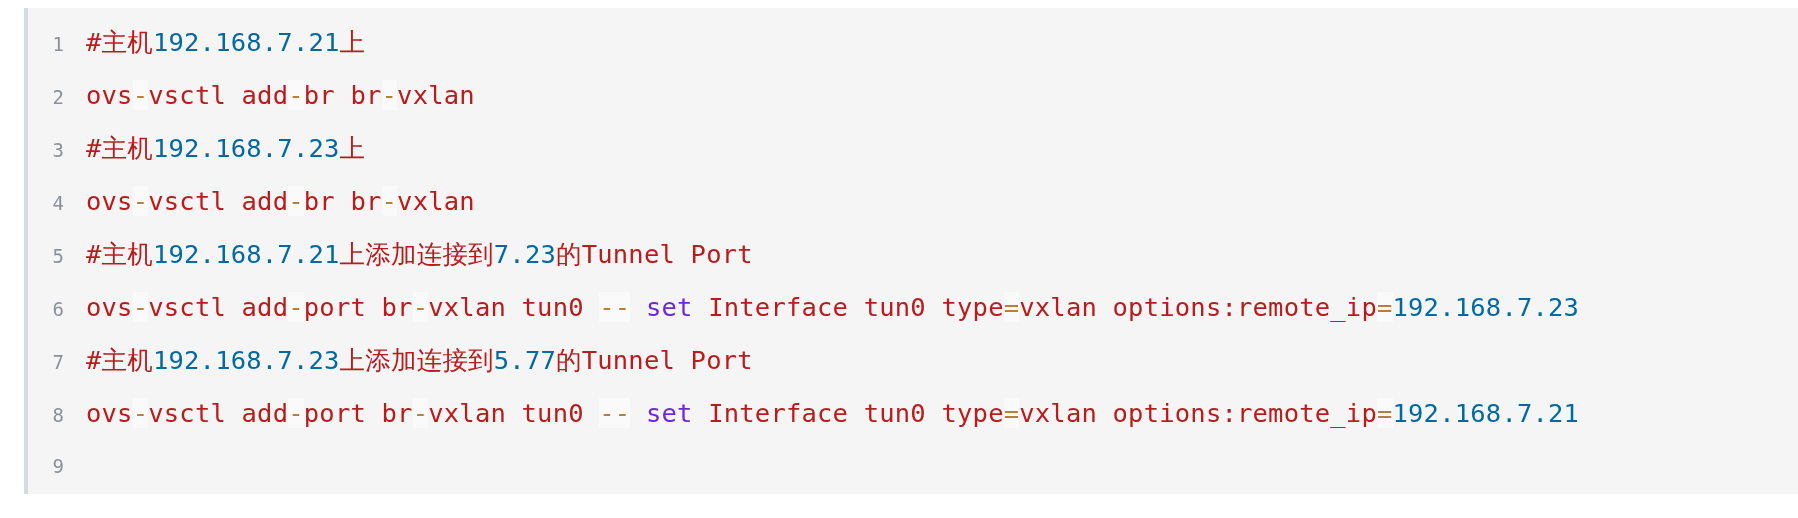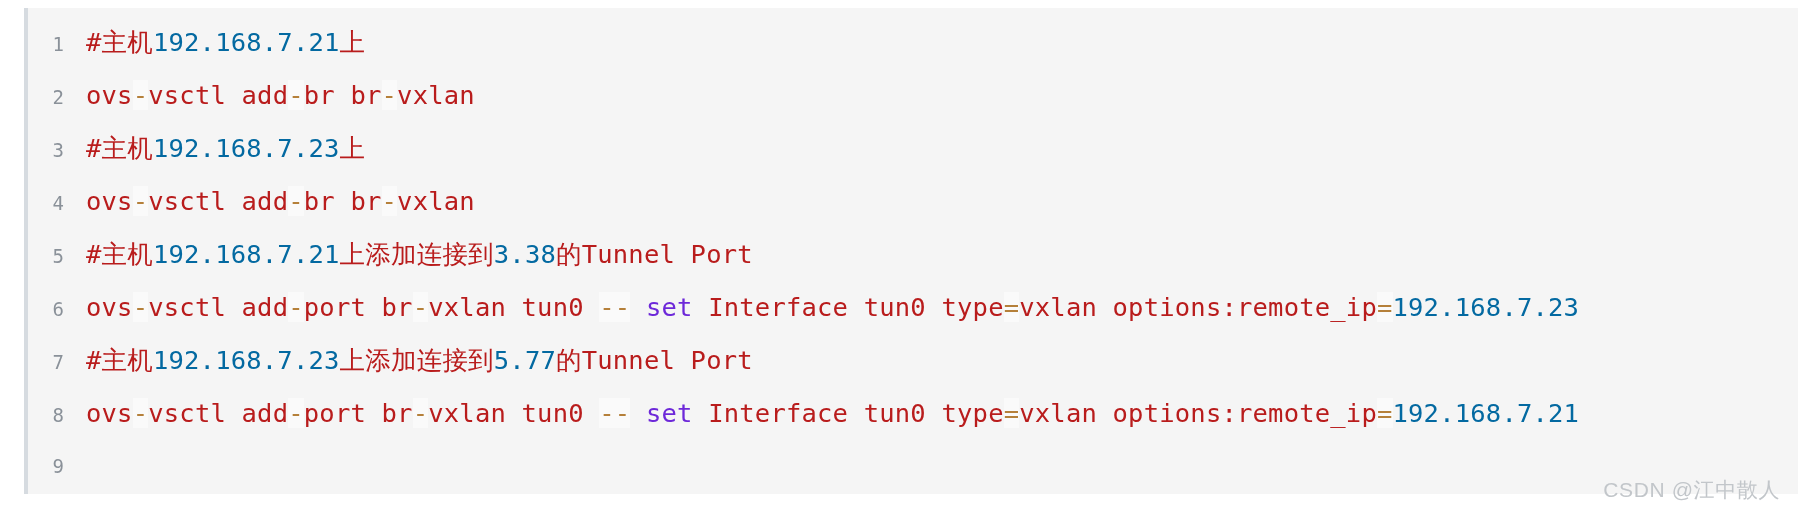--- a/index.html
+++ b/index.html
@@ -90,23 +90,22 @@
 <body>
 
 <div id="page">
 
   <div class="code-block">
     <ul class="code-lines" id="code-lines">
         <li class="code-line"><span class="ln">1</span><span class="code-text"><span class="tok-plain">#主机</span><span class="tok-num">192.168.7.21</span><span class="tok-plain">上</span></span></li>
         <li class="code-line"><span class="ln">2</span><span class="code-text"><span class="tok-plain">ovs</span><span class="tok-op">-</span><span class="tok-plain">vsctl add</span><span class="tok-op">-</span><span class="tok-plain">br br</span><span class="tok-op">-</span><span class="tok-plain">vxlan</span></span></li>
         <li class="code-line"><span class="ln">3</span><span class="code-text"><span class="tok-plain">#主机</span><span class="tok-num">192.168.7.23</span><span class="tok-plain">上</span></span></li>
         <li class="code-line"><span class="ln">4</span><span class="code-text"><span class="tok-plain">ovs</span><span class="tok-op">-</span><span class="tok-plain">vsctl add</span><span class="tok-op">-</span><span class="tok-plain">br br</span><span class="tok-op">-</span><span class="tok-plain">vxlan</span></span></li>
-        <li class="code-line"><span class="ln">5</span><span class="code-text"><span class="tok-plain">#主机</span><span class="tok-num">192.168.7.21</span><span class="tok-plain">上添加连接到</span><span class="tok-num">3.38</span><span class="tok-plain">的Tunnel Port</span></span></li>
+        <li class="code-line"><span class="ln">5</span><span class="code-text"><span class="tok-plain">#主机</span><span class="tok-num">192.168.7.21</span><span class="tok-plain">上添加连接到</span><span class="tok-num">7.23</span><span class="tok-plain">的Tunnel Port</span></span></li>
         <li class="code-line"><span class="ln">6</span><span class="code-text"><span class="tok-plain">ovs</span><span class="tok-op">-</span><span class="tok-plain">vsctl add</span><span class="tok-op">-</span><span class="tok-plain">port br</span><span class="tok-op">-</span><span class="tok-plain">vxlan tun0 </span><span class="tok-op">--</span><span class="tok-plain"> </span><span class="tok-kw">set</span><span class="tok-plain"> Interface tun0 type</span><span class="tok-op">=</span><span class="tok-plain">vxlan options:remote_ip</span><span class="tok-op">=</span><span class="tok-num">192.168.7.23</span></span></li>
         <li class="code-line"><span class="ln">7</span><span class="code-text"><span class="tok-plain">#主机</span><span class="tok-num">192.168.7.23</span><span class="tok-plain">上添加连接到</span><span class="tok-num">5.77</span><span class="tok-plain">的Tunnel Port</span></span></li>
         <li class="code-line"><span class="ln">8</span><span class="code-text"><span class="tok-plain">ovs</span><span class="tok-op">-</span><span class="tok-plain">vsctl add</span><span class="tok-op">-</span><span class="tok-plain">port br</span><span class="tok-op">-</span><span class="tok-plain">vxlan tun0 </span><span class="tok-op">--</span><span class="tok-plain"> </span><span class="tok-kw">set</span><span class="tok-plain"> Interface tun0 type</span><span class="tok-op">=</span><span class="tok-plain">vxlan options:remote_ip</span><span class="tok-op">=</span><span class="tok-num">192.168.7.21</span></span></li>
         <li class="code-line"><span class="ln">9</span><span class="code-text"></span></li>
       </ul>
   </div>
 
-  <div class="watermark">CSDN @江中散人</div>
 
 </div>
 
 </body></html>

